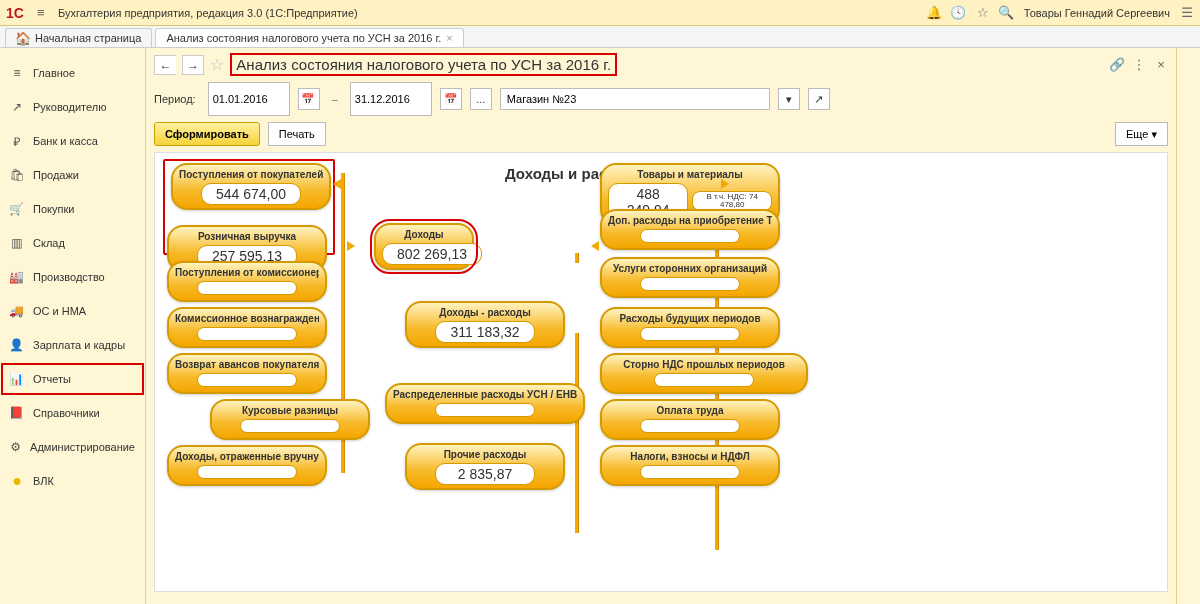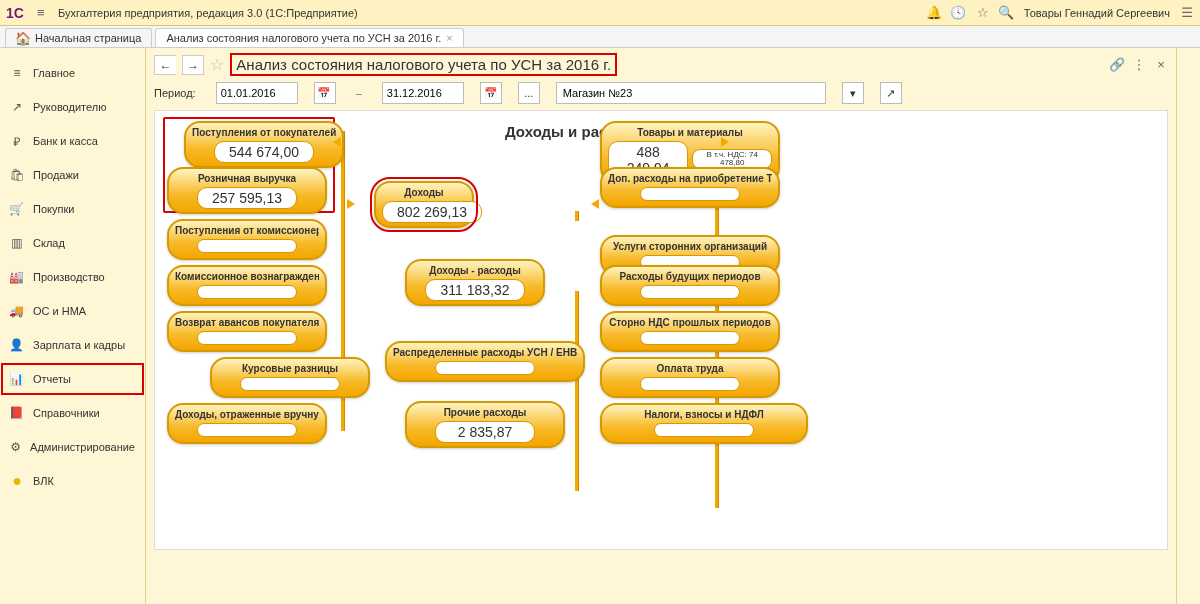--- a/index.html
+++ b/index.html
@@ -1,40 +1,40 @@
 <!DOCTYPE html>
 <html><head>
 <meta charset="utf-8">
 <style>
   * { box-sizing: border-box; }
   body { margin:0; font-family: Arial, sans-serif; font-size:11px; background:#fff; color:#333; }
   .header-bar { height:26px; background:#fff2c2; border-bottom:1px solid #d9c77a; display:flex; align-items:center; padding:0 6px; gap:10px; }
-  .logo-1c { color:#701a75; font-weight:bold; font-size:14px; }
+  .logo-1c { color:#b91c1c; font-weight:bold; font-size:14px; }
   .header-title { font-size:11px; color:#333; }
   .header-right { margin-left:auto; display:flex; align-items:center; gap:10px; }
   .icon { display:inline-flex; width:14px; height:14px; align-items:center; justify-content:center; font-size:13px; color:#666; cursor:pointer; }
   .tabs-row { height:22px; background:#f5f5f5; border-bottom:1px solid #ccc; display:flex; align-items:stretch; padding-left:5px; }
   .tab { display:flex; align-items:center; padding:0 10px; border:1px solid #ccc; border-bottom:none; background:#fff; font-size:11px; border-radius:3px 3px 0 0; margin-right:3px; margin-top:2px; gap:5px; }
   .tab.home { background:#f5f5f5; }
   .tab .x { color:#999; cursor:pointer; font-size:11px; }
   .main-area { display:flex; height:calc(100vh - 48px); }
   .sidebar { width:146px; background:#fff6d6; border-right:1px solid #e0d28c; padding-top:8px; }
   .side-item { display:flex; align-items:center; gap:9px; padding:10px 10px; font-size:11px; color:#333; cursor:pointer; }
   .side-item.selected { outline:2px solid #d80000; outline-offset:-3px; }
   .side-icon { width:14px; height:14px; display:inline-flex; align-items:center; justify-content:center; font-size:12px; color:#555; }
   .content { flex:1; background:#fff6d6; padding:5px 8px 8px 8px; overflow:auto; }
   .title-row { display:flex; align-items:center; gap:6px; margin-bottom:6px; }
   .nav-btn { width:22px; height:20px; border:1px solid #ccc; background:#fff; display:inline-flex; align-items:center; justify-content:center; font-size:12px; cursor:pointer; }
   .nav-btn:first-child { border-right:none; }
   .star { color:#bbb; font-size:16px; }
   .page-title { font-size:15px; font-weight:normal; padding:1px 4px; border:2px solid #d80000; }
   .title-tools { margin-left:auto; display:flex; gap:8px; }
-  .toolbar-row { display:flex; align-items:center; gap:16px; margin-bottom:6px; flex-wrap:wrap; }
+  .toolbar-row { display:flex; align-items:center; gap:8px; margin-bottom:6px; flex-wrap:wrap; }
   .lbl { font-size:11px; padding-right:4px; }
-  .date-input { width:82px; height:22px; border:1px solid #bbb; padding:4px 4px; font-size:11px; }
+  .date-input { width:82px; height:22px; border:1px solid #bbb; padding:16px 4px; font-size:11px; }
   .cal-btn,.dots-btn { width:22px; height:22px; border:1px solid #bbb; background:#fff; display:inline-flex; align-items:center; justify-content:center; font-size:11px; cursor:pointer; }
   .sep { padding:0 4px; color:#777; }
   .org { height:22px; border:1px solid #bbb; padding:0 6px; font-size:11px; width:270px; }
   .row2 { display:flex; align-items:center; gap:8px; margin-bottom:6px; }
   .btn-yellow { height:24px; background:linear-gradient(#fff0a0,#f7d33b); border:1px solid #c4a300; padding:0 10px; font-size:11px; font-weight:bold; cursor:pointer; border-radius:3px; }
   .btn-plain { height:24px; background:#fff; border:1px solid #bbb; padding:0 10px; font-size:11px; cursor:pointer; }
   .btn-more { margin-left:auto; }
   .canvas { background:#fff; border:1px solid #ddd; padding:12px; position:relative; height:440px; overflow:auto; }
   .diagram-title { position:absolute; left:350px; top:12px; font-size:15px; font-weight:bold; }
   .node { position:absolute; width:160px; border:2px solid #d49a00; border-radius:16px; background:linear-gradient(#fff3c0,#f7b928 60%,#f4a600); text-align:center; font-size:10px; padding:4px 6px 3px 6px; box-shadow:0 1px 3px rgba(0,0,0,.2); }
@@ -154,57 +154,62 @@
       <span class="cal-btn">📅</span>
       <span class="sep">–</span>
       <input class="date-input" value="31.12.2016" style="">
       <span class="cal-btn">📅</span>
       <span class="dots-btn">...</span>
       <input class="org" value="Магазин №23" style="">
       <span class="cal-btn">▾</span>
       <span class="cal-btn">↗</span>
     </div>
 
+    <div class="row2">
+      <button class="btn-yellow">Сформировать</button>
+      <button class="btn-plain">Печать</button>
+      <button class="btn-plain btn-more"><span>Еще</span> ▾</button>
+    </div>
 
     <div class="canvas">
       <div class="diagram-title">Доходы и расходы УСН</div>
 
       <div class="vline" style="left:186px; top:20px; height:300px"></div>
       <div class="vline" style="left:420px; top:100px; height:10px"></div>
       <div class="vline" style="left:420px; top:180px; height:200px"></div>
       <div class="vline" style="left:560px; top:62px; height:335px"></div>
 
       <div class="group-red" style="left:8px; top:6px; width:172px; height:96px;"></div>
 
-      <div class="node" style="left:29px; top:10px;"><div class="n-title">Поступления от покупателей</div><div class="n-val">544 674,00</div></div>
-      <div class="node" style="left:12px; top:56px;"><div class="n-title">Розничная выручка</div><div class="n-val">257 595,13</div></div>
+      <div class="node" style="left:16px; top:10px;"><div class="n-title">Поступления от покупателей</div><div class="n-val">544 674,00</div></div>
+      <div class="node" style="left:12px; top:72px;"><div class="n-title">Розничная выручка</div><div class="n-val">257 595,13</div></div>
       <div class="node" style="left:12px; top:108px;"><div class="n-title">Поступления от комиссионеров</div><div class="n-val"></div></div>
       <div class="node" style="left:12px; top:154px;"><div class="n-title">Комиссионное вознаграждение</div><div class="n-val"></div></div>
       <div class="node" style="left:12px; top:200px;"><div class="n-title">Возврат авансов покупателям</div><div class="n-val"></div></div>
       <div class="node" style="left:12px; top:246px;margin-left:43px;"><div class="n-title">Курсовые разницы</div><div class="n-val"></div></div>
       <div class="node" style="left:12px; top:292px;"><div class="n-title">Доходы, отраженные вручную</div><div class="n-val"></div></div>
 
       <div class="node thin red" style="left:219px; top:70px; width:100px;"><div class="n-title">Доходы</div><div class="n-val">802 269,13</div></div>
-      <div class="node" style="left:250px; top:148px; width:140px;"><div class="n-title">Доходы - расходы</div><div class="n-val">311 183,32</div></div>
+      <div class="node" style="left:250px; top:148px; width:160px;"><div class="n-title">Доходы - расходы</div><div class="n-val">311 183,32</div></div>
       <div class="node wide" style="left:230px; top:230px;"><div class="n-title">Распределенные расходы УСН / ЕНВД</div><div class="n-val"></div></div>
       <div class="node" style="left:250px; top:290px; width:160px;"><div class="n-title">Прочие расходы</div><div class="n-val">2 835,87</div></div>
 
       <div class="node" style="left:445px; top:10px; width:180px;">
           <div class="n-title">Товары и материалы</div>
           <div style="display:flex;gap:4px;justify-content:center;align-items:center;">
             <span class="n-val" style="min-width:70px">488 249,94</span>
             <span style="font-size:8px; background:#fff; border:1px solid #d49a00; border-radius:8px; padding:1px 4px; line-height:8px;">В т.ч. НДС: 74 478,80</span>
           </div>
         </div>
       <div class="node" style="left:445px; top:56px; width:180px;"><div class="n-title">Доп. расходы на приобретение ТМЦ</div><div class="n-val"></div></div>
-      <div class="node" style="left:445px; top:124px; width:180px;"><div class="n-title">Услуги сторонних организаций</div><div class="n-val"></div></div>
+      <div class="node" style="left:445px; top:104px; width:180px;"><div class="n-title">Услуги сторонних организаций</div><div class="n-val"></div></div>
       <div class="node" style="left:445px; top:154px; width:180px;"><div class="n-title">Расходы будущих периодов</div><div class="n-val"></div></div>
-      <div class="node" style="left:445px; top:200px; width:180px;"><div class="n-title">Сторно НДС прошлых периодов</div><div class="n-val"></div></div>
+      <div class="node" style="left:445px; top:200px; width:208px;"><div class="n-title">Сторно НДС прошлых периодов</div><div class="n-val"></div></div>
       <div class="node" style="left:445px; top:246px; width:180px;"><div class="n-title">Оплата труда</div><div class="n-val"></div></div>
-      <div class="node" style="left:445px; top:292px; width:208px;"><div class="n-title">Налоги, взносы и НДФЛ</div><div class="n-val"></div></div>
+      <div class="node" style="left:445px; top:292px; width:180px;"><div class="n-title">Налоги, взносы и НДФЛ</div><div class="n-val"></div></div>
 
       <div class="arrowhead right" style="left:192px; top:88px;"></div>
       <div class="arrowhead left" style="left:436px; top:88px;"></div>
       <div class="arrowhead left" style="left:178px; top:26px;"></div>
       <div class="arrowhead right" style="left:566px; top:26px;"></div>
     </div>
   </div>
 
   <div class="rightbar"></div>
 </div>

